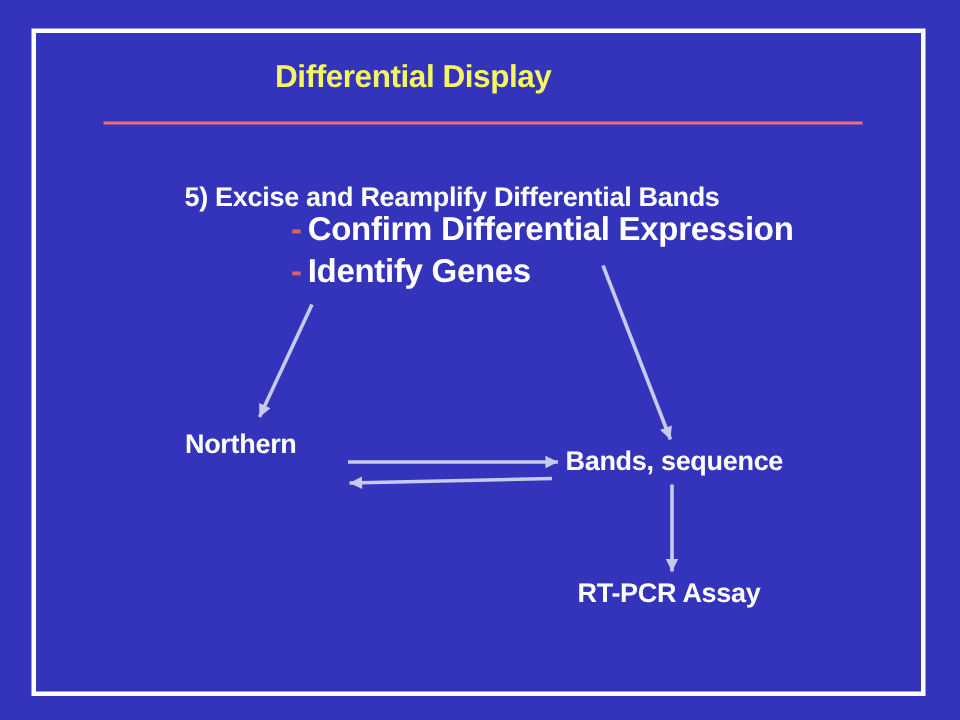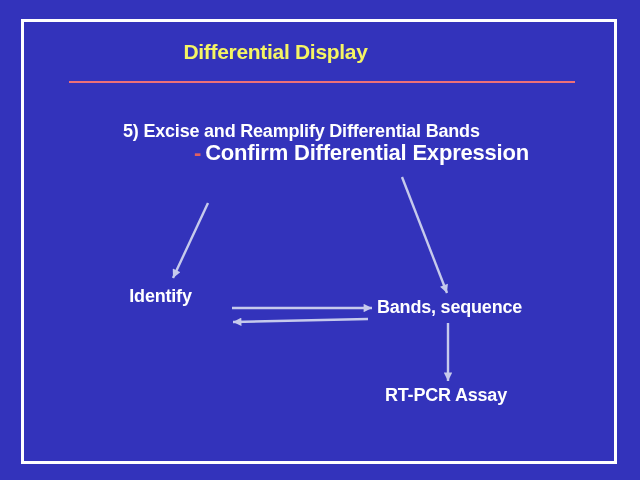--- a/index.html
+++ b/index.html
@@ -110,35 +110,38 @@
   <div class="slide-title">Differential Display</div>
 
   <div class="title-divider"></div>
 
   <div class="step-heading">5) Excise and Reamplify Differential Bands</div>
 
   <div class="sub-bullet bullet-1">
     <span class="dash">-</span><span>Confirm Differential Expression</span>
   </div>
 
+  <div class="sub-bullet bullet-2">
+    <span class="dash">-</span><span>Identify Genes</span>
+  </div>
 
   <svg class="overlay" viewBox="0 0 640 480">
     <defs>
       <marker id="arrowhead" viewBox="0 0 10 10" refX="10" refY="5" markerWidth="4" markerHeight="3.5" orient="auto">
         <path d="M0,0 L10,5 L0,10 z" fill="#C6CAEC"></path>
       </marker>
     </defs>
     <line x1="208" y1="203" x2="173" y2="278" stroke="#C6CAEC" stroke-width="2.4" marker-end="url(#arrowhead)"></line>
     <line x1="402" y1="177" x2="447" y2="293" stroke="#C6CAEC" stroke-width="2.4" marker-end="url(#arrowhead)"></line>
     <line x1="232" y1="308" x2="372" y2="308" stroke="#C6CAEC" stroke-width="2.4" marker-end="url(#arrowhead)"></line>
     <line x1="368" y1="319" x2="233" y2="322" stroke="#C6CAEC" stroke-width="2.4" marker-end="url(#arrowhead)"></line>
     <line x1="448" y1="323" x2="448" y2="381" stroke="#C6CAEC" stroke-width="2.4" marker-end="url(#arrowhead)"></line>
   </svg>
 
   <div class="node node-northern">
-    <div>Identify</div>
+    <div>Northern</div>
   </div>
 
   <div class="node node-clone">Bands, sequence</div>
 
   <div class="node node-rtpcr">RT-PCR Assay</div>
 
 </div>
 
 </body></html>

